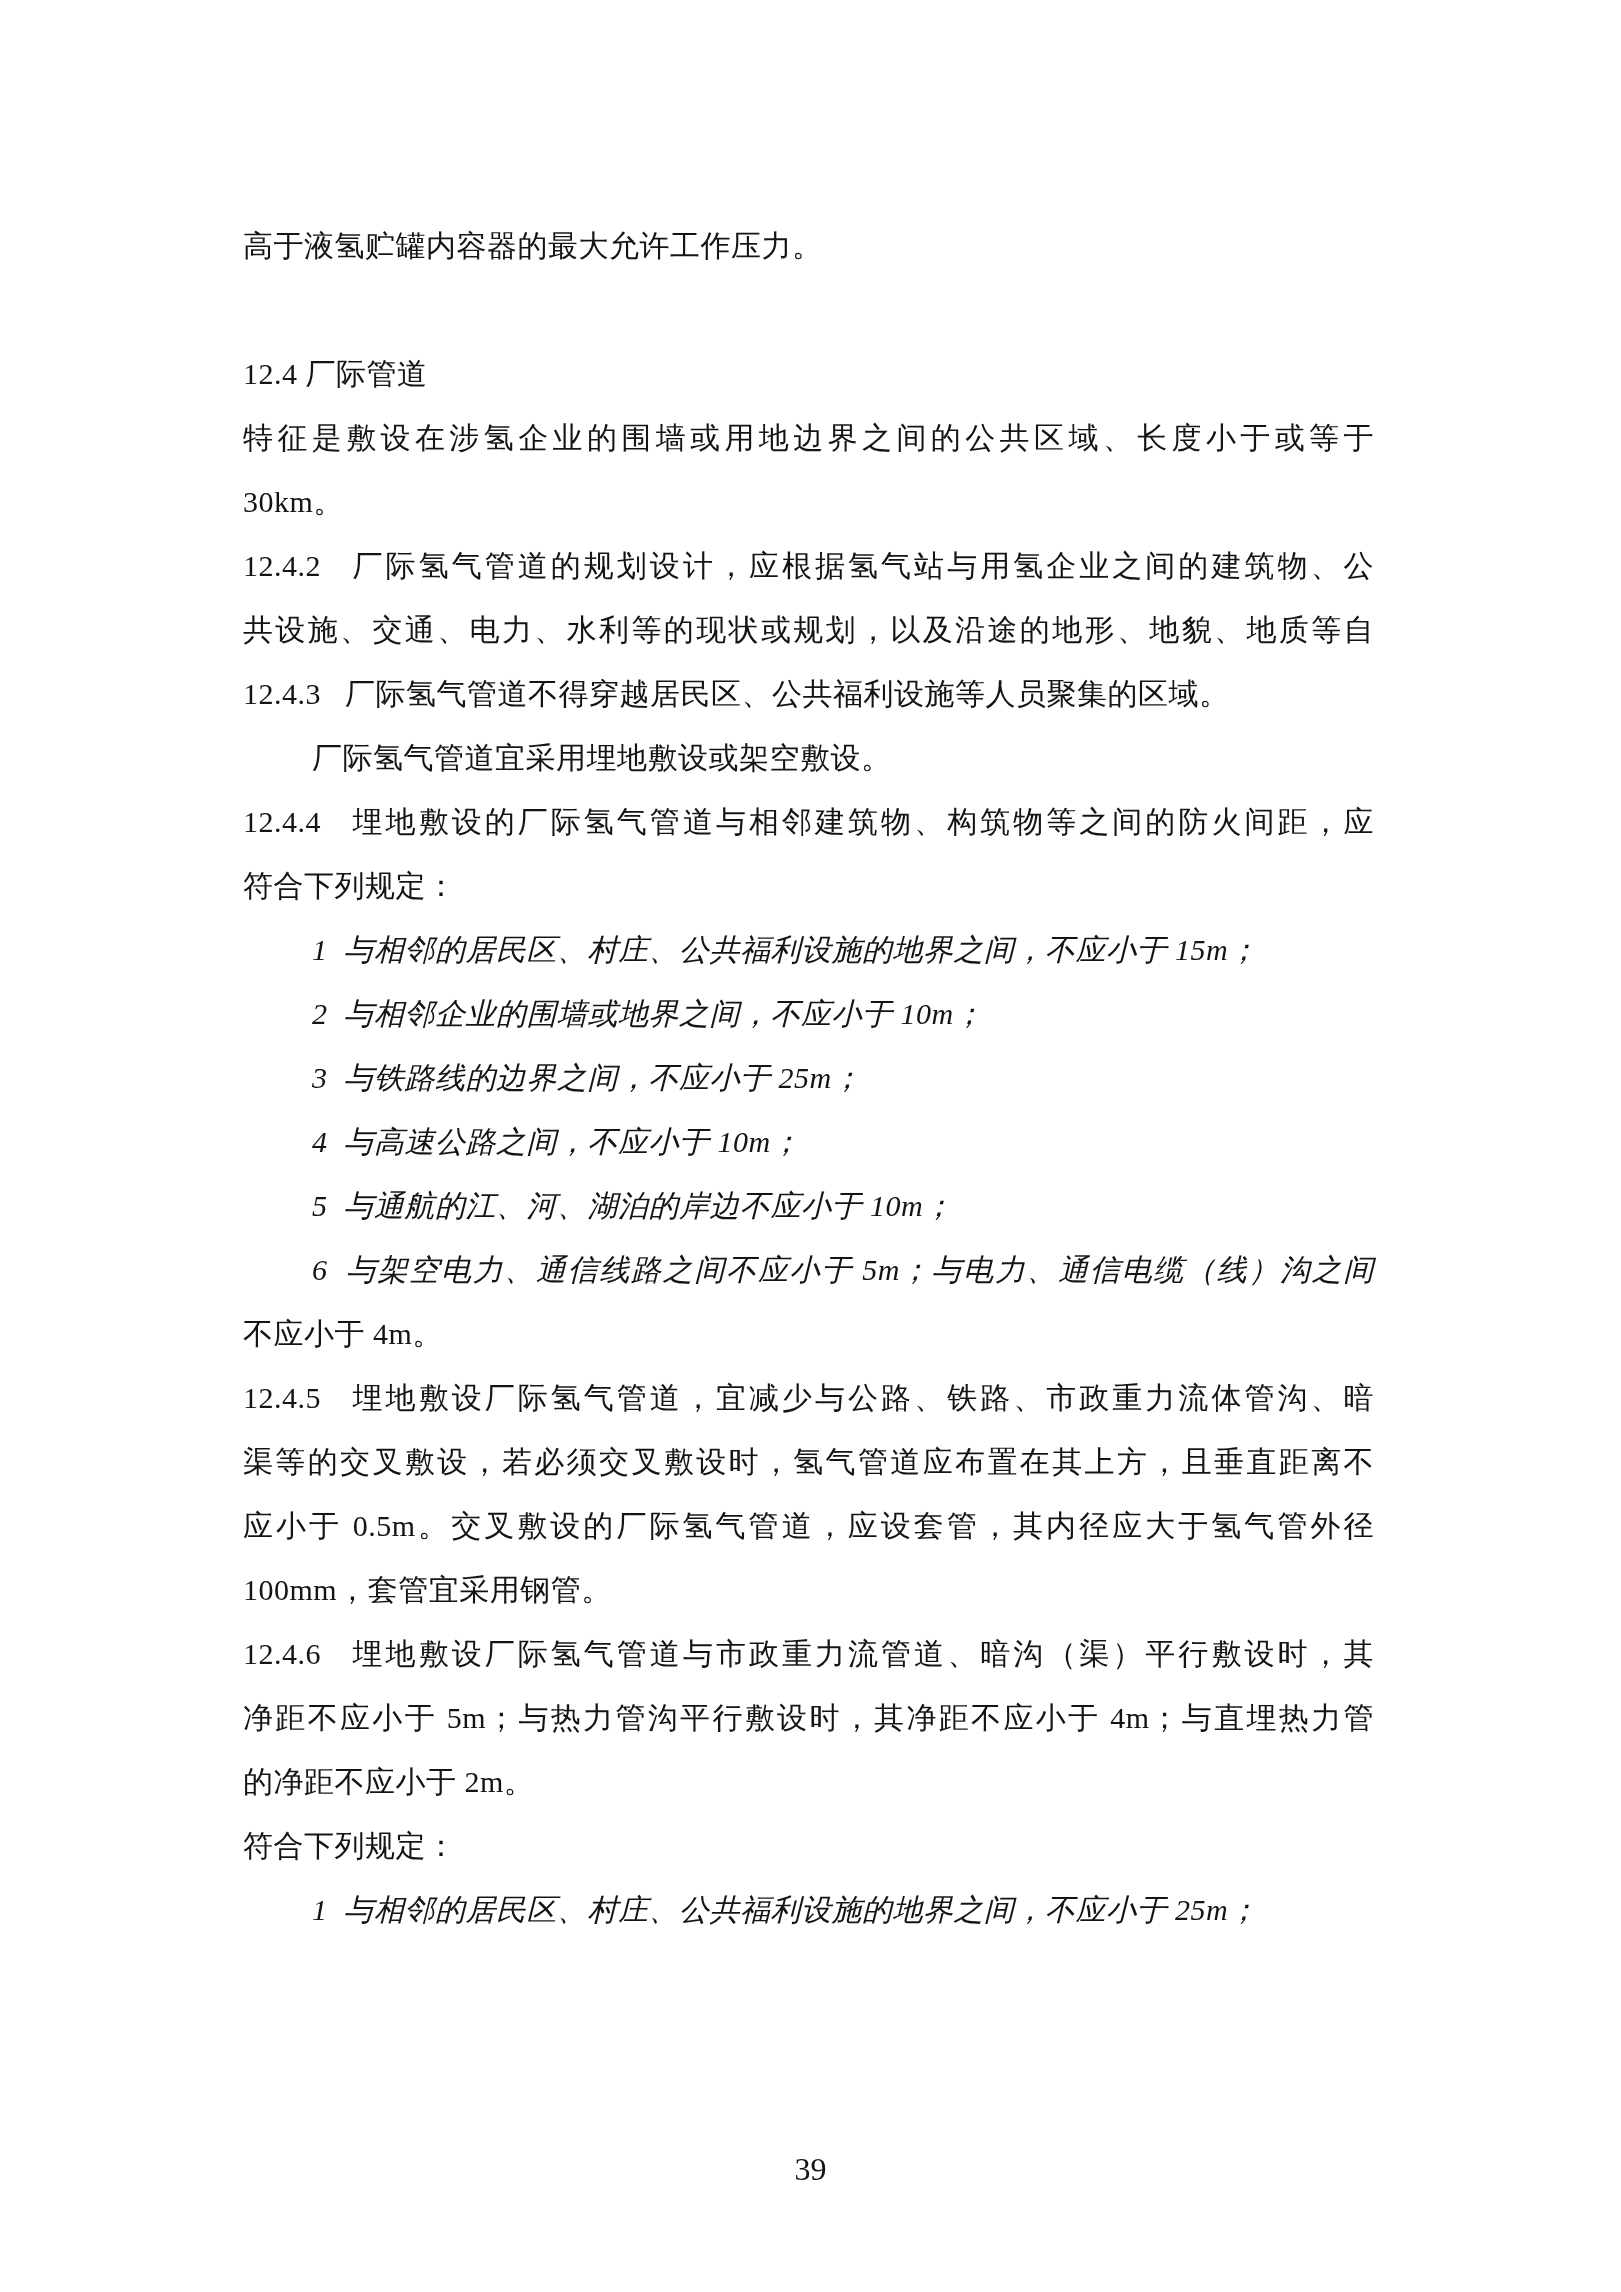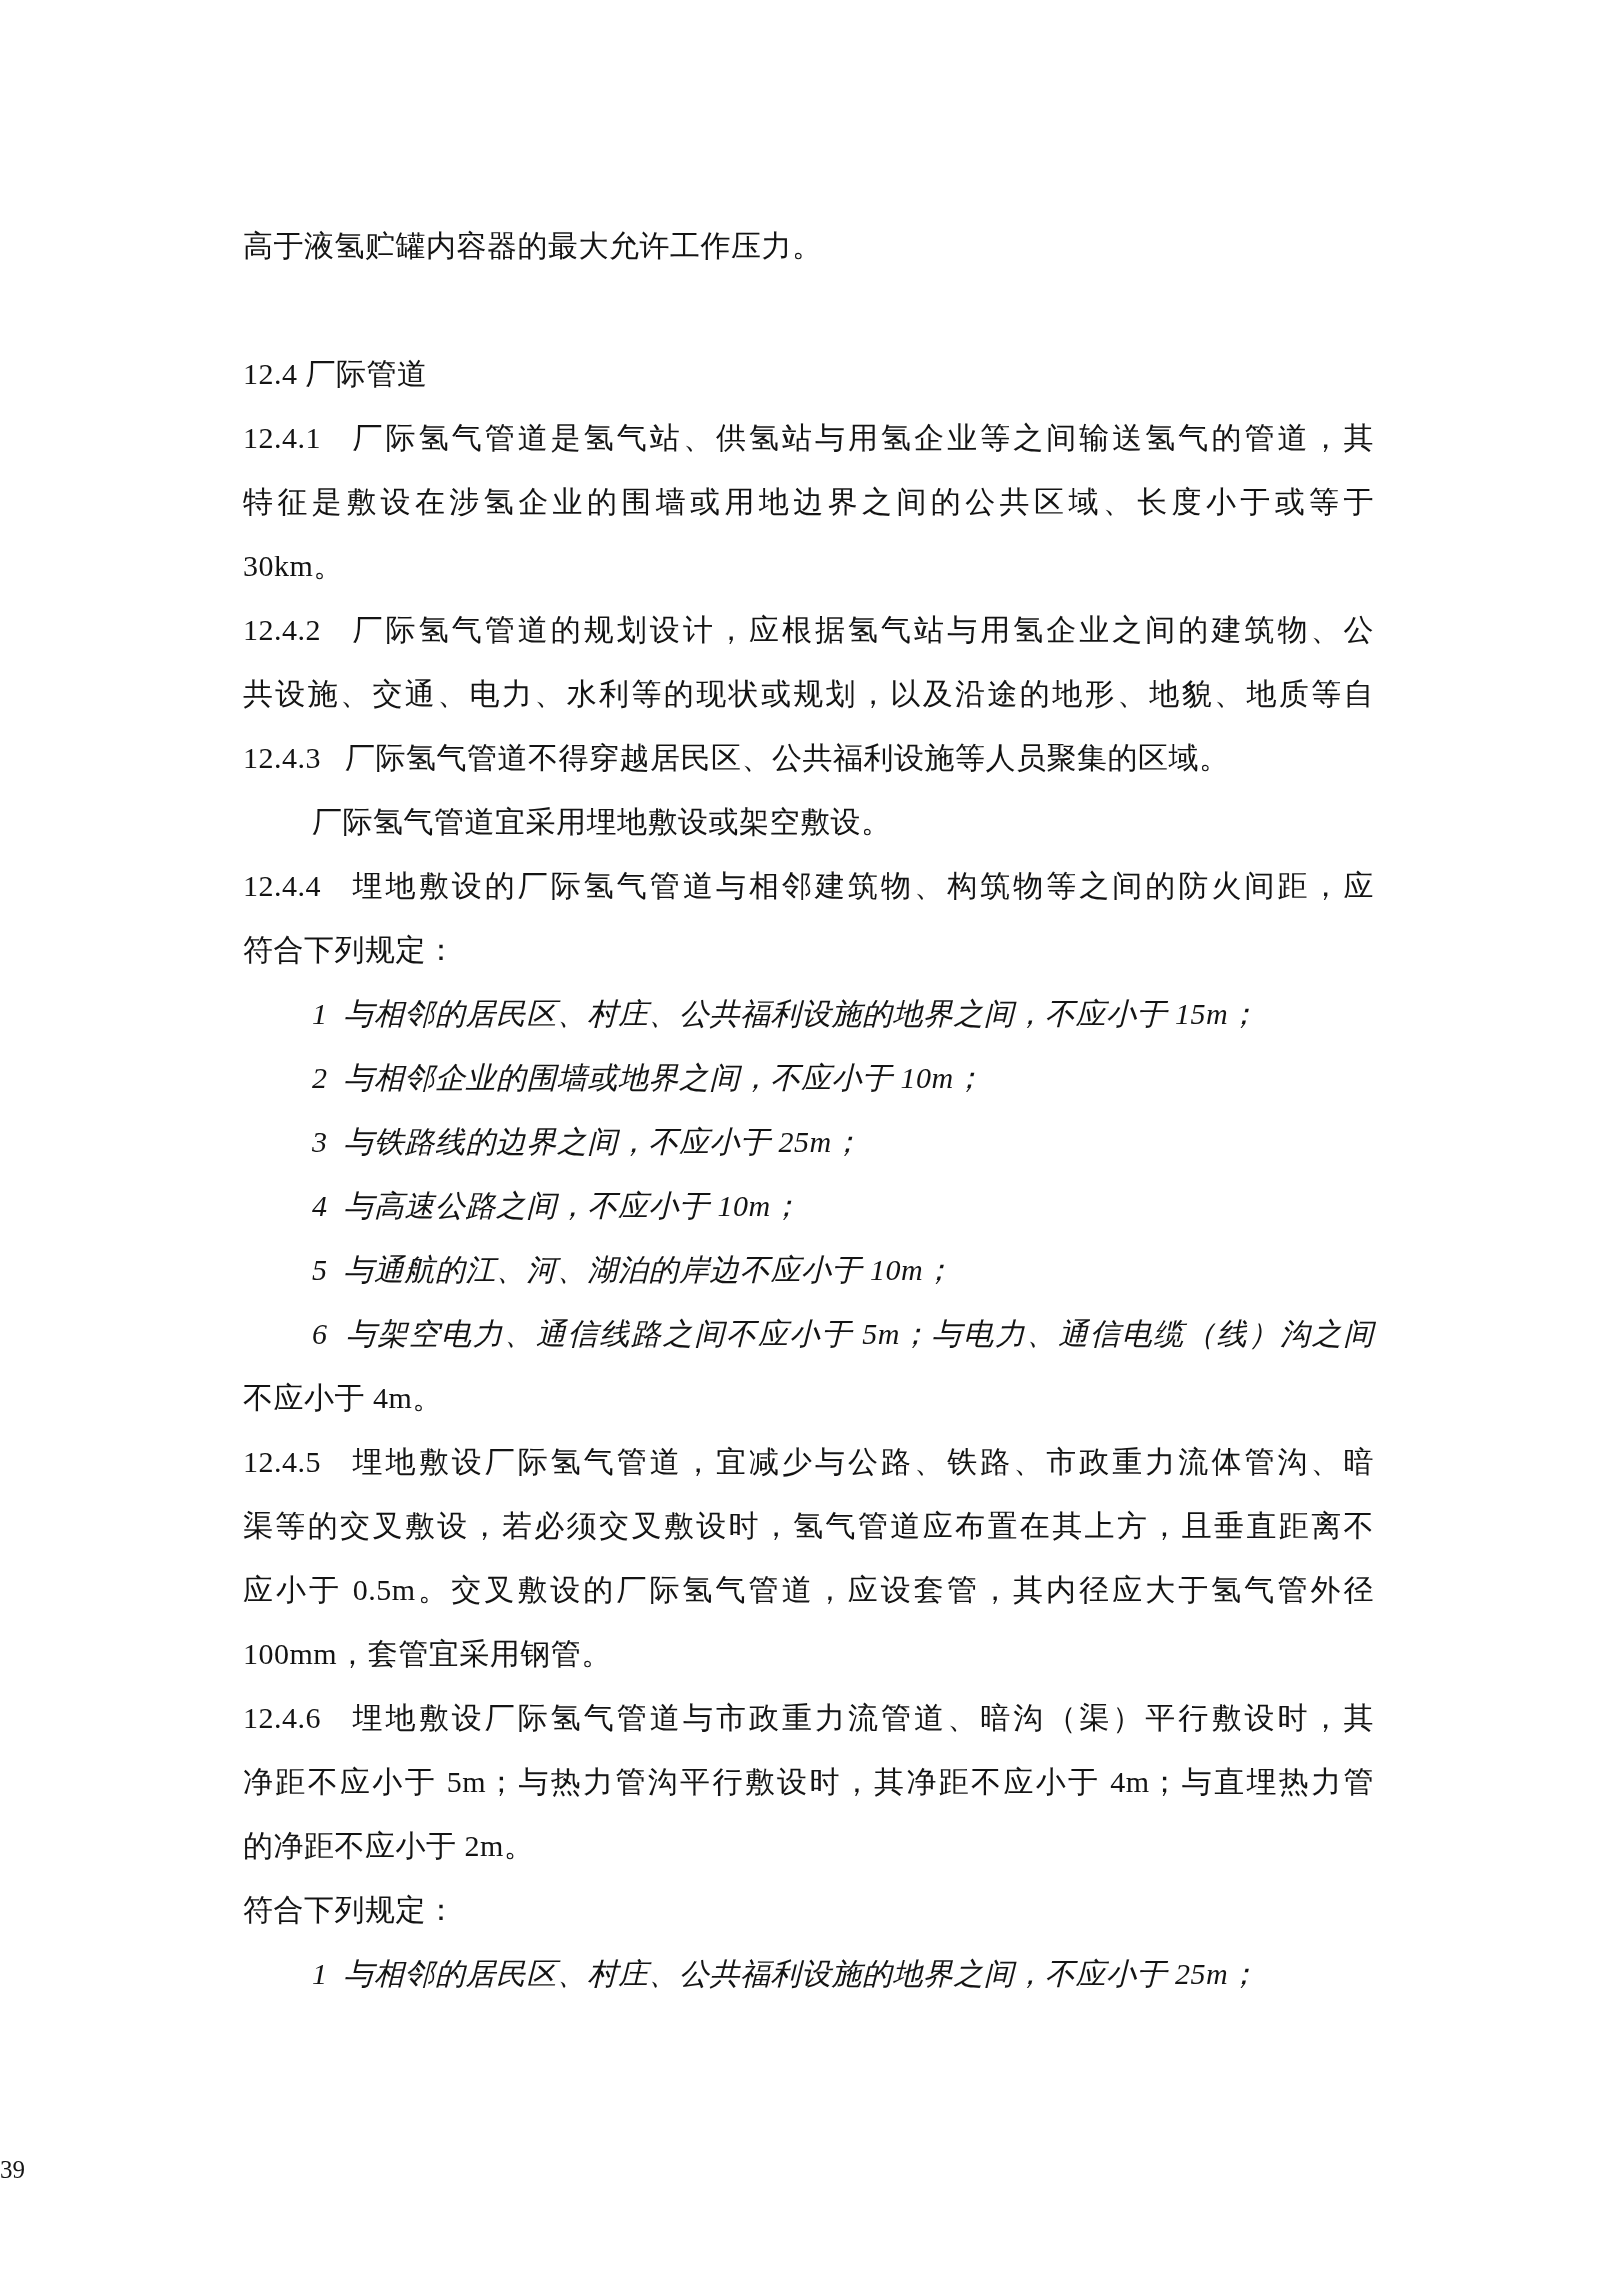--- a/index.html
+++ b/index.html
@@ -34,34 +34,33 @@
   }
   .heading { text-align: left; }
   .indent { padding-left: 69px; }
   .item { padding-left: 69px; font-style: italic; }
   .gap { height: 64px; }
   .footer {
     position: absolute;
     left: 0;
     top: 2122px;
     width: 100%;
-    text-align: left;
-    font-size: 25px;
+    text-align: center;
+    font-size: 32px;
     line-height: 39px;
   }
 </style>
 </head>
 <body>
 
 <div class="page">
   <div class="content">
     <div class="line">高于液氢贮罐内容器的最大允许工作压力。</div>
     <div class="line gap"></div>
     <div class="line heading">12.4 厂际管道</div>
-    <div class="line fill">12.4.1   厂际氢气管道是氢气站、供氢站与用氢企业等之间输送氢气的管道，其</div>
     <div class="line fill">特征是敷设在涉氢企业的围墙或用地边界之间的公共区域、长度小于或等于</div>
     <div class="line">30km。</div>
     <div class="line fill">12.4.2   厂际氢气管道的规划设计，应根据氢气站与用氢企业之间的建筑物、公</div>
     <div class="line fill">共设施、交通、电力、水利等的现状或规划，以及沿途的地形、地貌、地质等自</div>
     <div class="line">12.4.3   厂际氢气管道不得穿越居民区、公共福利设施等人员聚集的区域。</div>
     <div class="line indent">厂际氢气管道宜采用埋地敷设或架空敷设。</div>
     <div class="line fill">12.4.4   埋地敷设的厂际氢气管道与相邻建筑物、构筑物等之间的防火间距，应</div>
     <div class="line">符合下列规定：</div>
     <div class="line item">1  与相邻的居民区、村庄、公共福利设施的地界之间，不应小于 15m；</div>
     <div class="line item">2  与相邻企业的围墙或地界之间，不应小于 10m；</div>

